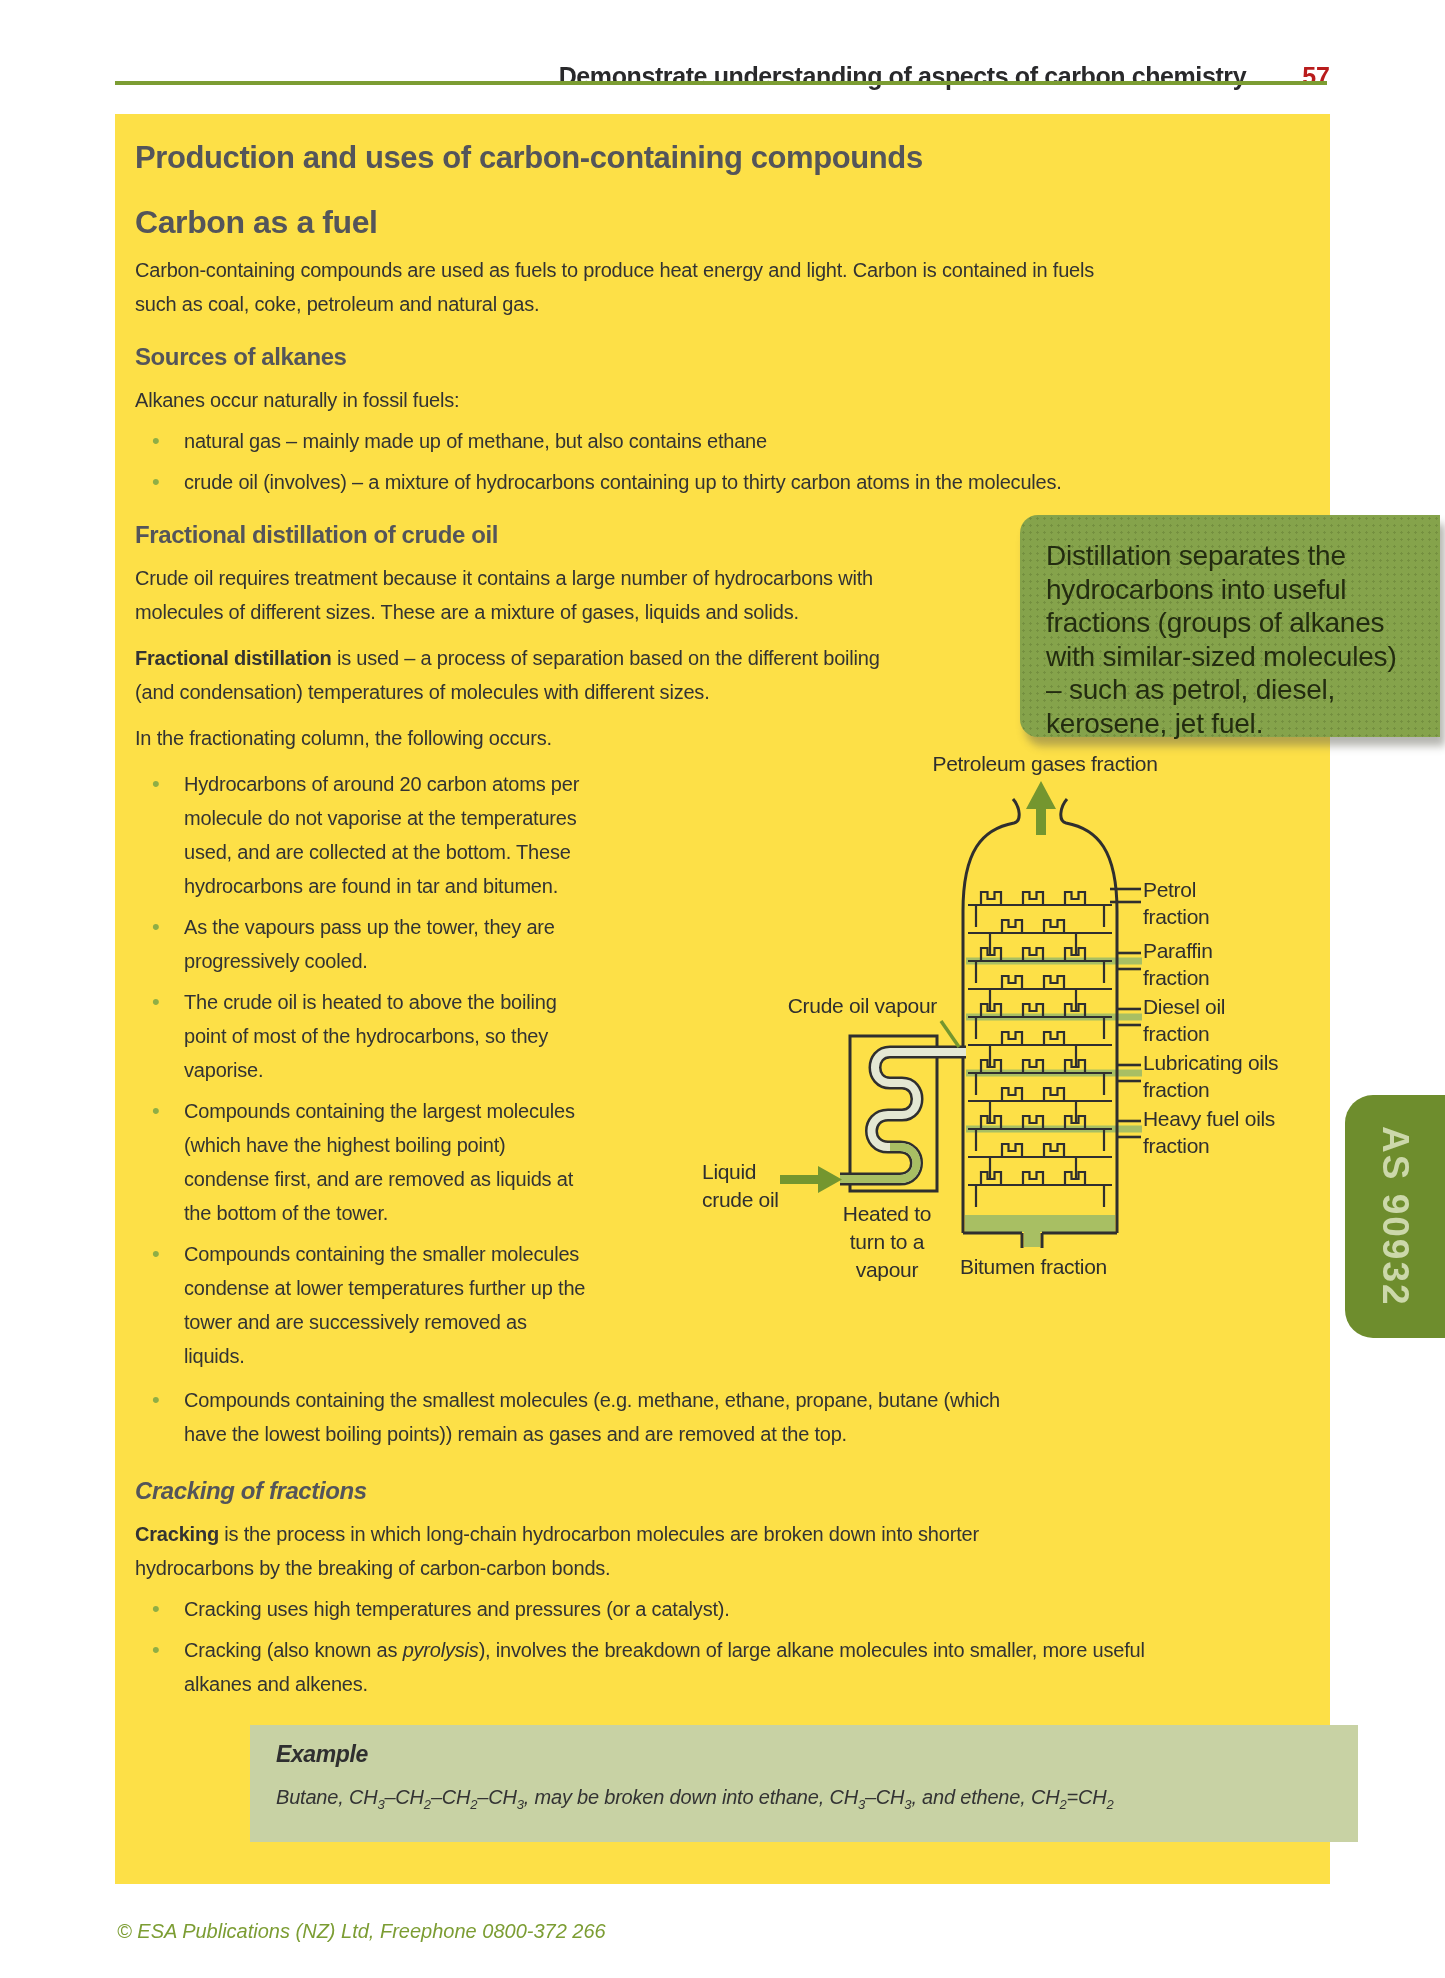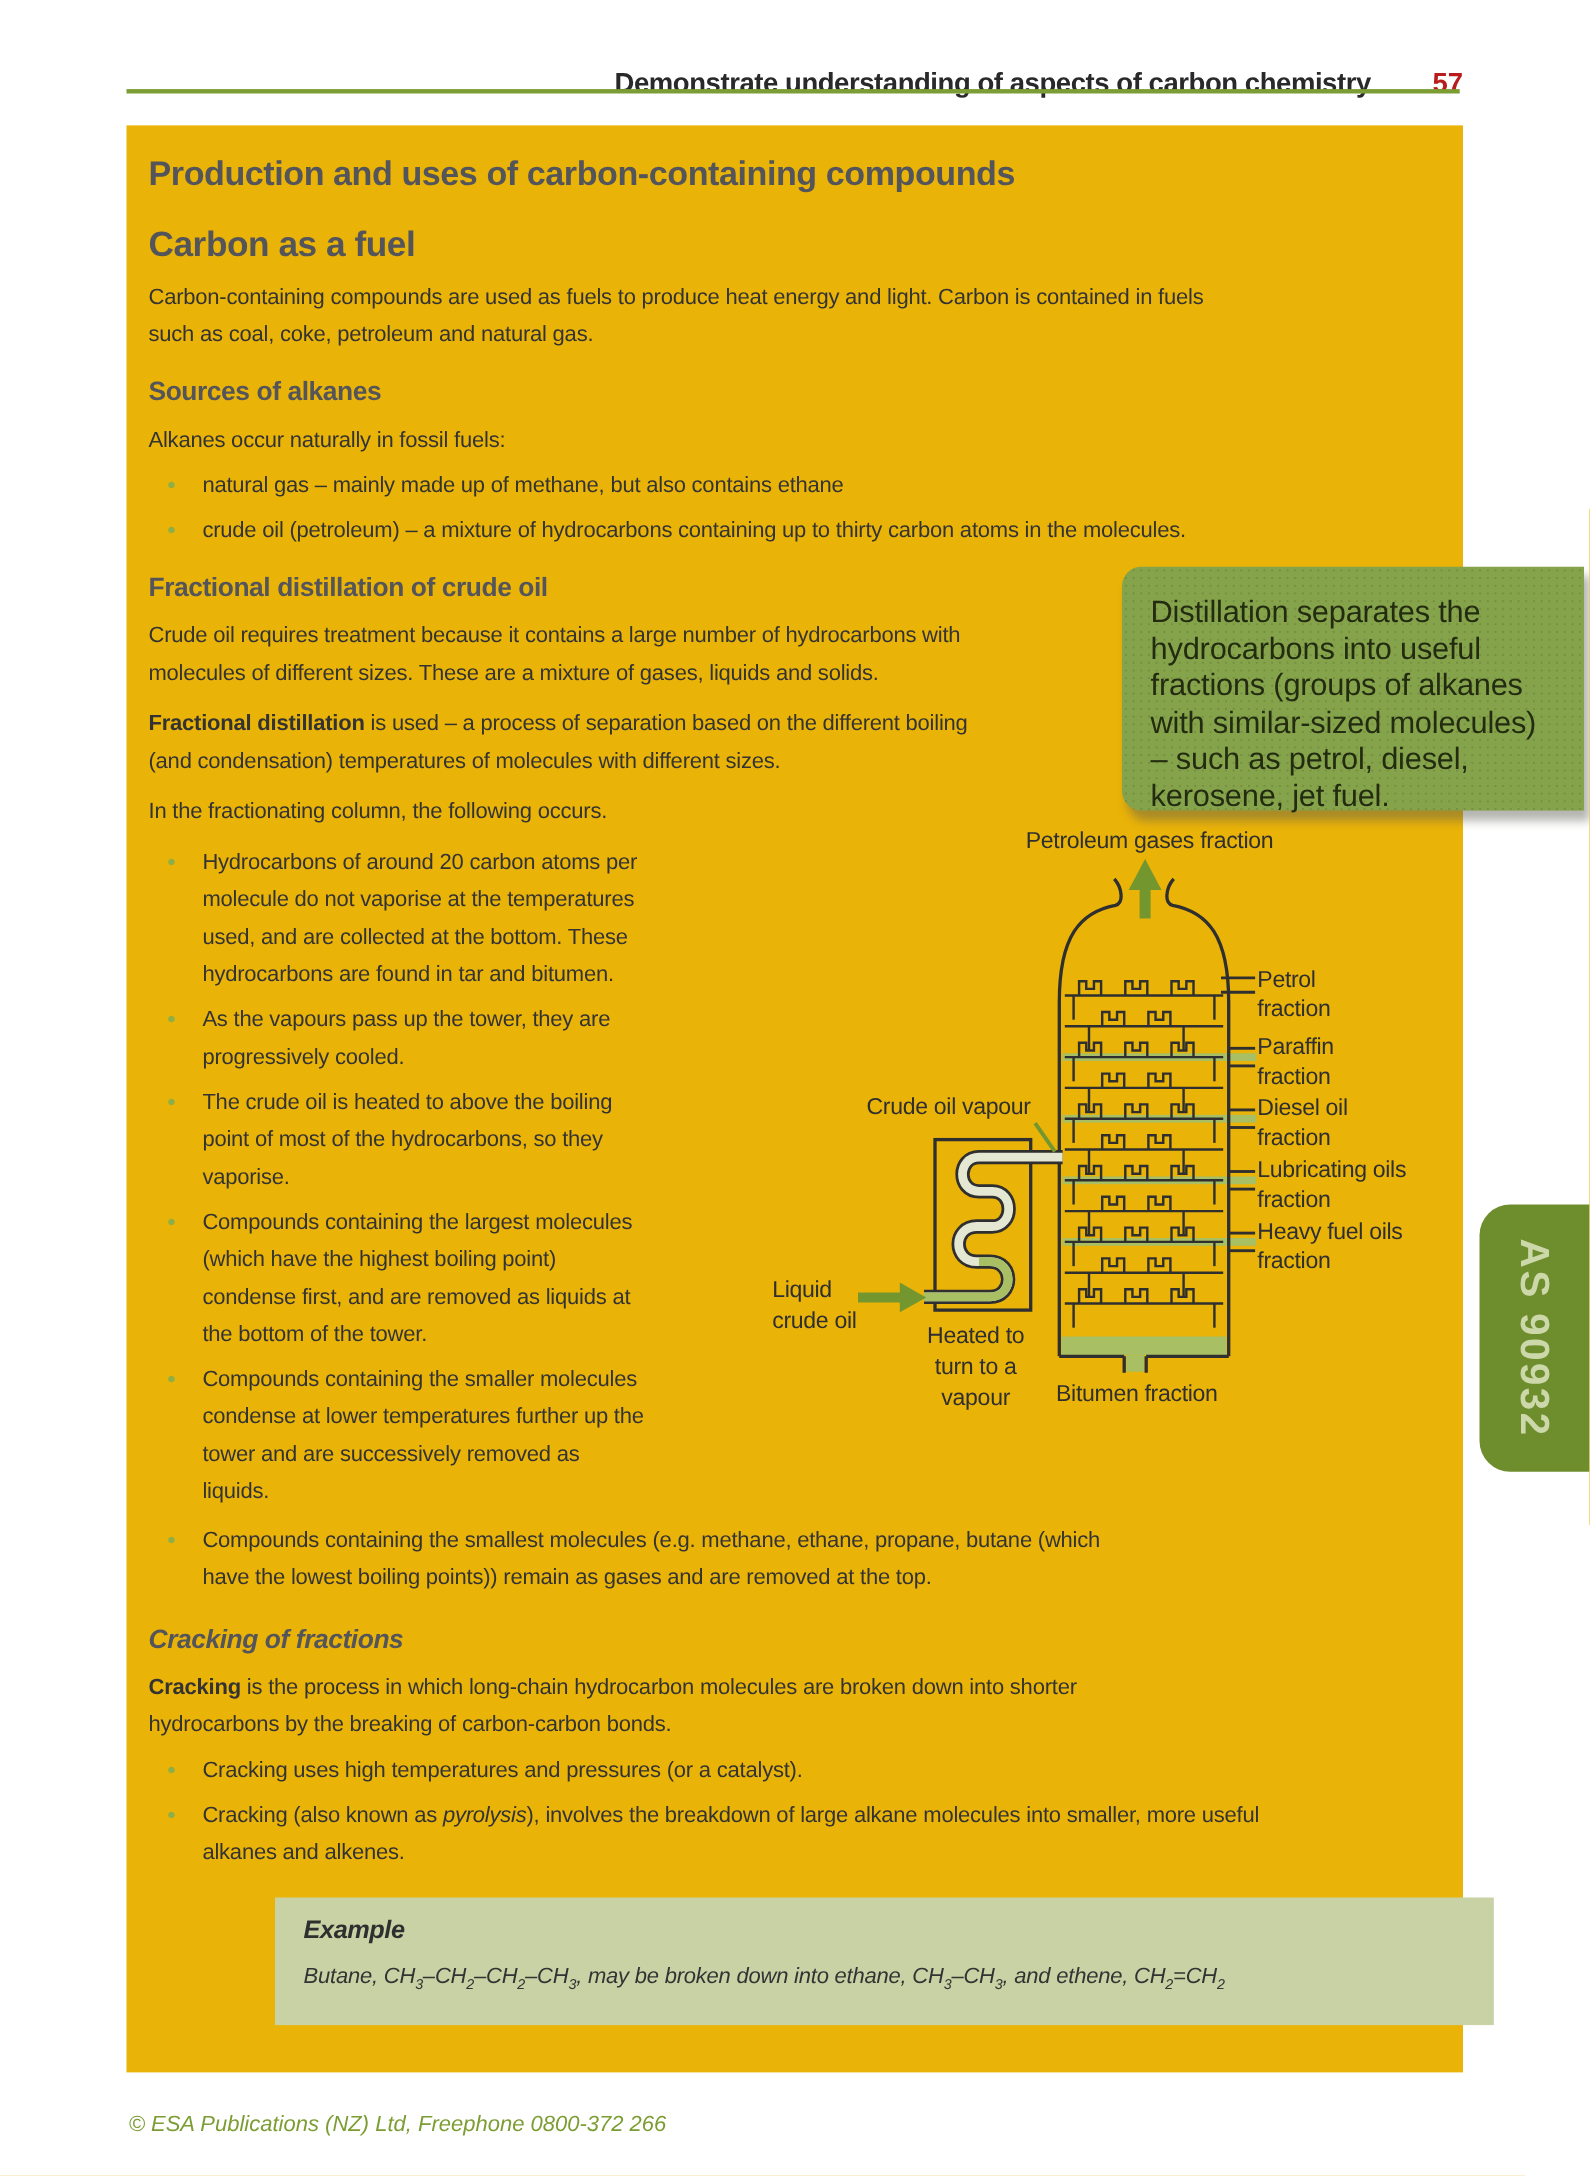--- a/index.html
+++ b/index.html
@@ -9,21 +9,21 @@
     font-family:"Liberation Sans", sans-serif; color:#333333;
     -webkit-font-smoothing:antialiased;
   }
   .header-row { position:absolute; top:24px; left:0; width:1330px;
     display:flex; justify-content:flex-end; align-items:baseline; }
   .header-title { font-weight:bold; font-size:25px; color:#29292b; letter-spacing:-0.4px; }
   .page-num { font-weight:bold; font-size:25px; color:#b91c1c; margin-left:56px;margin-top:38px; }
   .rule { position:absolute; left:115px; top:81px; width:1212px; height:4px; background:#7c9d33; }
 
   .content { position:absolute; left:115px; top:114px; width:1215px; height:1770px;
-    background:#eab308; padding:10px 24px 0 20px; }
+    background:#fde047; padding:10px 24px 0 20px; }
 
   h1,h2,h3,h4 { font-weight:bold; color:#54555a; letter-spacing:-0.4px; }
   h1 { font-size:31px; margin:16px 0 0; }
   h2 { font-size:32px; margin:28px 0 0; }
   h3 { font-size:24px; margin:22px 0 0; }
   h3.ital { font-style:italic; margin-top:26px; }
   p { font-size:20px; line-height:34px; margin:12px 0 0; letter-spacing:-0.2px; }
   p.narrow { max-width:770px; }
   p.intro { max-width:1000px; }
   p.crack { max-width:880px; }
@@ -81,21 +81,21 @@
   <div class="content">
 
     <h1>Production and uses of carbon-containing compounds</h1>
     <h2>Carbon as a fuel</h2>
     <p class="intro">Carbon-containing compounds are used as fuels to produce heat energy and light. Carbon is contained in fuels such as coal, coke, petroleum and natural gas.</p>
 
     <h3>Sources of alkanes</h3>
     <p>Alkanes occur naturally in fossil fuels:</p>
     <ul class="src-list">
       <li>natural gas – mainly made up of methane, but also contains ethane</li>
-      <li>crude oil (petroleum) – a mixture of hydrocarbons containing up to thirty carbon atoms in the molecules.</li>
+      <li>crude oil (involves) – a mixture of hydrocarbons containing up to thirty carbon atoms in the molecules.</li>
     </ul>
 
     <h3>Fractional distillation of crude oil</h3>
     <p class="narrow">Crude oil requires treatment because it contains a large number of hydrocarbons with molecules of different sizes. These are a mixture of gases, liquids and solids.</p>
     <p class="narrow"><b>Fractional distillation</b> is used – a process of separation based on the different boiling (and condensation) temperatures of molecules with different sizes.</p>
     <p>In the fractionating column, the following occurs.</p>
 
     <div class="fract-row">
       <ul class="fract-list">
         <li>Hydrocarbons of around 20 carbon atoms per molecule do not vaporise at the temperatures used, and are collected at the bottom. These hydrocarbons are found in tar and bitumen.</li>

